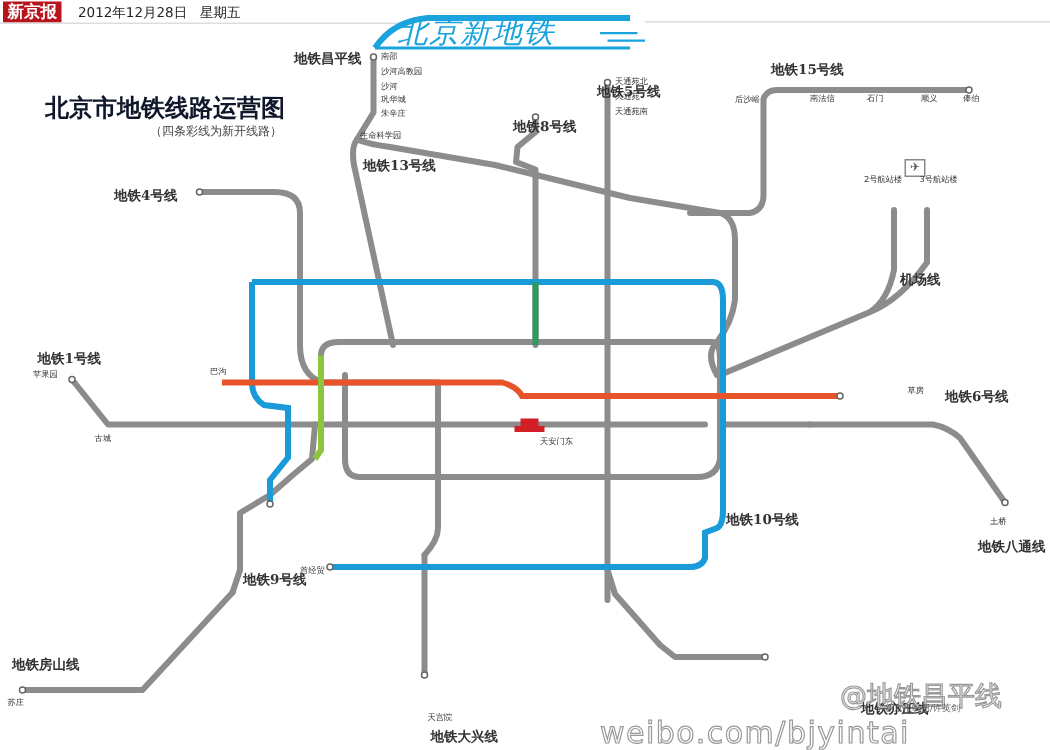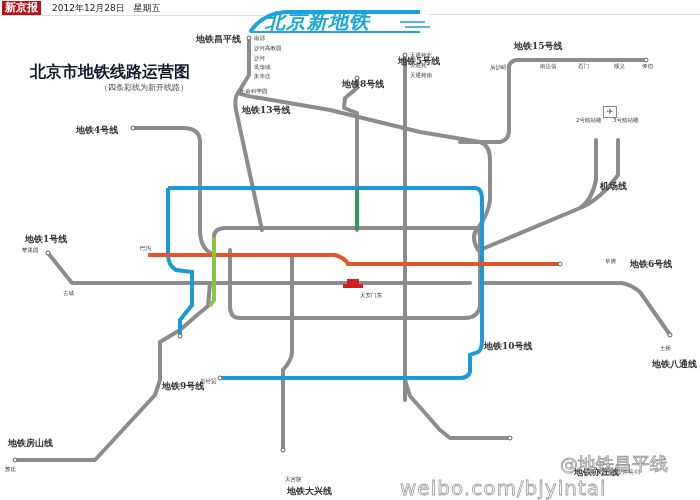--- a/index.html
+++ b/index.html
@@ -4,21 +4,21 @@
 <style>
   html,body{margin:0;padding:0;background:#fff;}
   body{width:700px;height:500px;position:relative;overflow:hidden;font-family:"DejaVu Sans",sans-serif;}
   .hdr{position:absolute;left:0;top:0;width:580px;height:16px;}
   .paper{position:absolute;left:2px;top:1px;background:#b8141c;color:#fff;font-family:"DejaVu Serif",serif;font-weight:bold;font-size:11px;padding:0 3px;line-height:14px;}
   .date{position:absolute;left:52px;top:2px;font-size:9px;color:#222;}
   .hline{position:absolute;left:0;top:15px;width:268px;height:1px;background:#ddd;}
   .hline2{position:absolute;left:430px;top:14px;width:270px;height:1px;background:#ddd;}
   .maptitle{position:absolute;left:30px;top:62px;font-family:"DejaVu Serif",serif;font-weight:bold;font-size:16px;color:#0f172a;letter-spacing:0px;}
   .mapsub{position:absolute;left:100px;top:82px;font-family:"DejaVu Serif",serif;font-size:8px;color:#444;}
-  .brand{position:absolute;left:265px;top:8px;font-style:italic;font-weight:bold;font-size:20px;color:#1aa3dc;letter-spacing:1px;}
+  .brand{position:absolute;left:265px;top:8px;font-style:italic;font-weight:normal;font-size:20px;color:#1aa3dc;letter-spacing:1px;}
   svg{position:absolute;left:0;top:0;}
   .lbl{position:absolute;font-size:5.5px;color:#333;white-space:nowrap;line-height:6px;}
   .lname{position:absolute;font-family:"DejaVu Serif",serif;font-weight:bold;font-size:9px;color:#333;white-space:nowrap;}
   .wm1{position:absolute;left:560px;top:452px;font-size:18px;color:#fff;-webkit-text-stroke:0.8px #999;white-space:nowrap;}
   .wm2{position:absolute;left:400px;top:476px;font-size:20px;color:#fff;-webkit-text-stroke:0.8px #999;white-space:nowrap;letter-spacing:1px;}
   .credit{position:absolute;left:590px;top:468px;font-size:6px;color:#555;}
   .plane{position:absolute;left:603px;top:106px;width:12px;height:10px;border:1px solid #888;font-size:8px;line-height:10px;text-align:center;color:#555;}
 </style>
 </head>
 <body>

